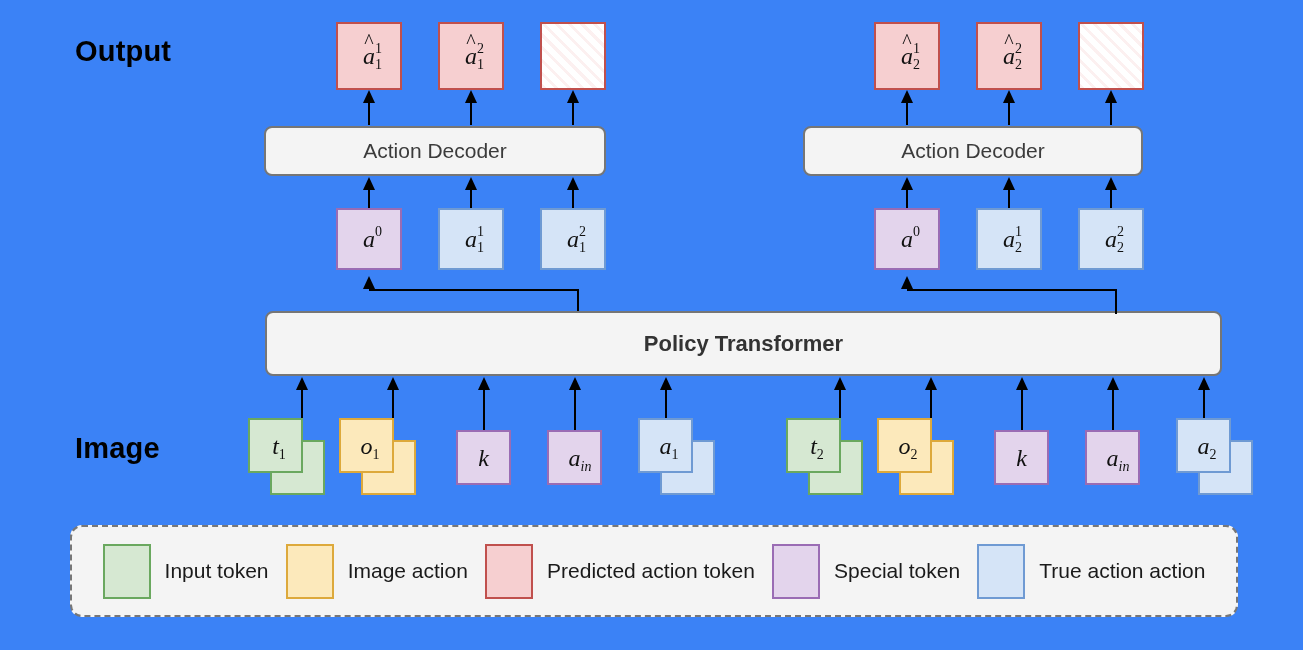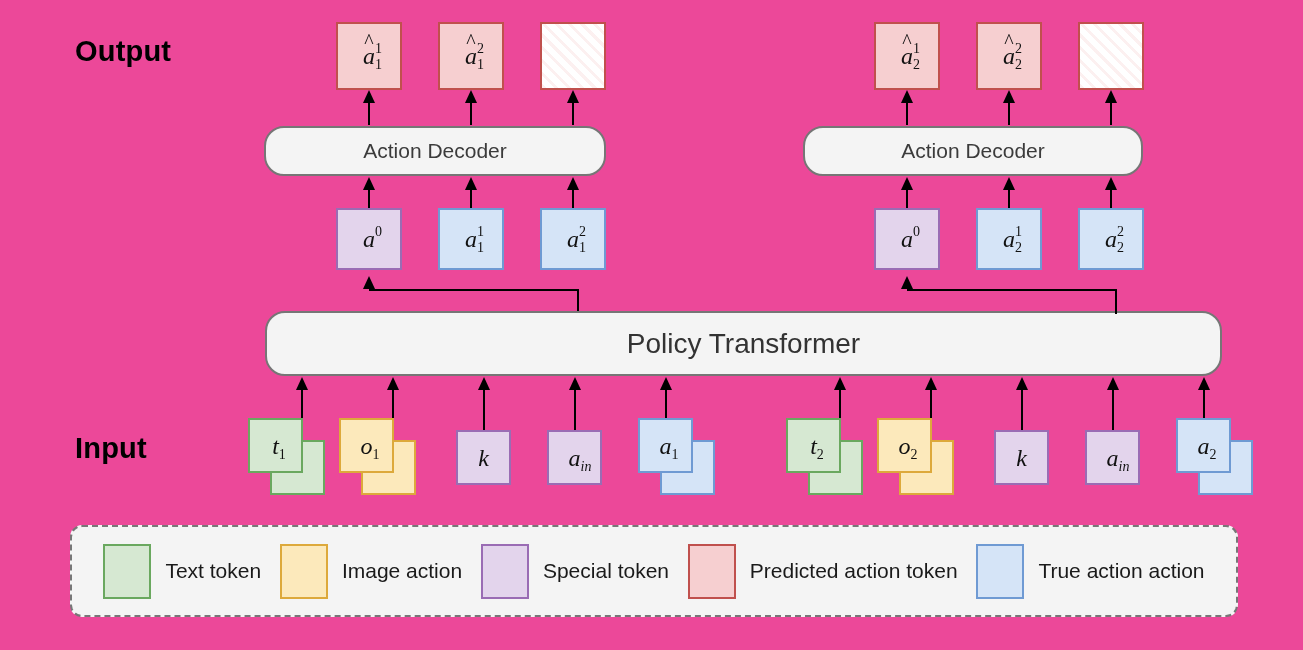--- a/index.html
+++ b/index.html
@@ -8,21 +8,21 @@
     background: #ffffff;
   }
   body {
     font-family: "Liberation Sans", sans-serif;
     color: #000000;
   }
   #figure {
     position: relative;
     width: 1303px;
     height: 650px;
-    background: #ec4899;
+    background: #3b82f6;
     overflow: hidden;
   }
 
   
   .row-label {
     position: absolute;
     font-family: "Liberation Sans", sans-serif;
     font-weight: bold;
     font-size: 29px;
     color: #000000;
@@ -102,29 +102,29 @@
   
   .token.stack-back { z-index: 1; }
   .token.stack-front { z-index: 2; }
 
   
   .module {
     position: absolute;
     box-sizing: border-box;
     background: #f4f4f4;
     border: 2px solid #767676;
-    border-radius: 20px;
+    border-radius: 8px;
     display: flex;
     align-items: center;
     justify-content: center;
     font-family: "Liberation Sans", sans-serif;
     color: #3b3b3b;
   }
   .module.decoder { font-size: 21px; }
-  .module.transformer { font-size: 28px; font-weight: normal; color: #333333; }
+  .module.transformer { font-size: 22px; font-weight: bold; color: #333333; }
 
   
   .arrow {
     position: absolute;
     width: 2px;
     background: #000000;
   }
   .arrow::after {
     content: "";
     position: absolute;
@@ -190,21 +190,21 @@
     color: #1a1a1a;
     white-space: nowrap;
   }
 </style>
 </head>
 <body>
 
 <div id="figure">
 
   <div class="row-label" style="left:75px; top:35px;">Output</div>
-  <div class="row-label" style="left:75px; top:432px;">Input</div>
+  <div class="row-label" style="left:75px; top:432px;">Image</div>
 
   <div class="token tok-red" style="left:336px; top:22px; width:66px; height:68px;">
     <span class="math"><span class="hat">^</span>a<span class="sup">1</span><span class="sub">1</span></span>
   </div>
   <div class="token tok-red" style="left:438px; top:22px; width:66px; height:68px;">
     <span class="math"><span class="hat">^</span>a<span class="sup">2</span><span class="sub">1</span></span>
   </div>
   <div class="token tok-red-empty" style="left:540px; top:22px; width:66px; height:68px;"></div>
 
   <div class="arrow" style="left:368px; top:101px; height:24px;"></div>
@@ -324,38 +324,38 @@
 
   <div class="token tok-blue stack-back" style="left:1198px; top:440px; width:55px; height:55px;"></div>
   <div class="token tok-blue stack-front" style="left:1176px; top:418px; width:55px; height:55px;">
     <span class="math">a<span class="sub">2</span></span>
   </div>
 
   <div id="legend" style="left:70px; top:525px; width:1168px; height:92px;">
 
     <div class="legend-item">
       <span class="legend-swatch" style="background:#d6e8d2; border-color:#6aa85f;"></span>
-      <span class="legend-text">Text token</span>
+      <span class="legend-text">Input token</span>
     </div>
 
     <div class="legend-item">
       <span class="legend-swatch" style="background:#fce9bb; border-color:#dda93b;"></span>
       <span class="legend-text">Image action</span>
     </div>
 
     <div class="legend-item">
+      <span class="legend-swatch" style="background:#f6cfd0; border-color:#c0504d;"></span>
+      <span class="legend-text">Predicted action token</span>
+    </div>
+
+    <div class="legend-item">
       <span class="legend-swatch" style="background:#e3d4ec; border-color:#9a6cb4;"></span>
       <span class="legend-text">Special token</span>
     </div>
 
     <div class="legend-item">
-      <span class="legend-swatch" style="background:#f6cfd0; border-color:#c0504d;"></span>
-      <span class="legend-text">Predicted action token</span>
-    </div>
-
-    <div class="legend-item">
       <span class="legend-swatch" style="background:#d5e4f7; border-color:#6f9ad3;"></span>
       <span class="legend-text">True action action</span>
     </div>
 
   </div>
 
 </div>
 
 </body></html>

